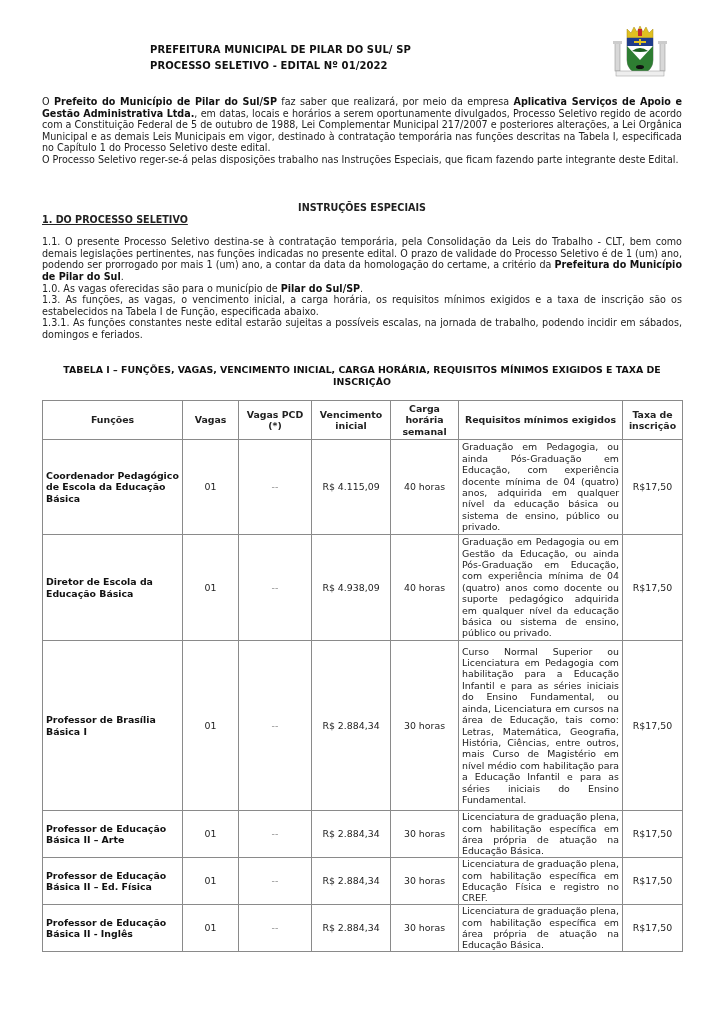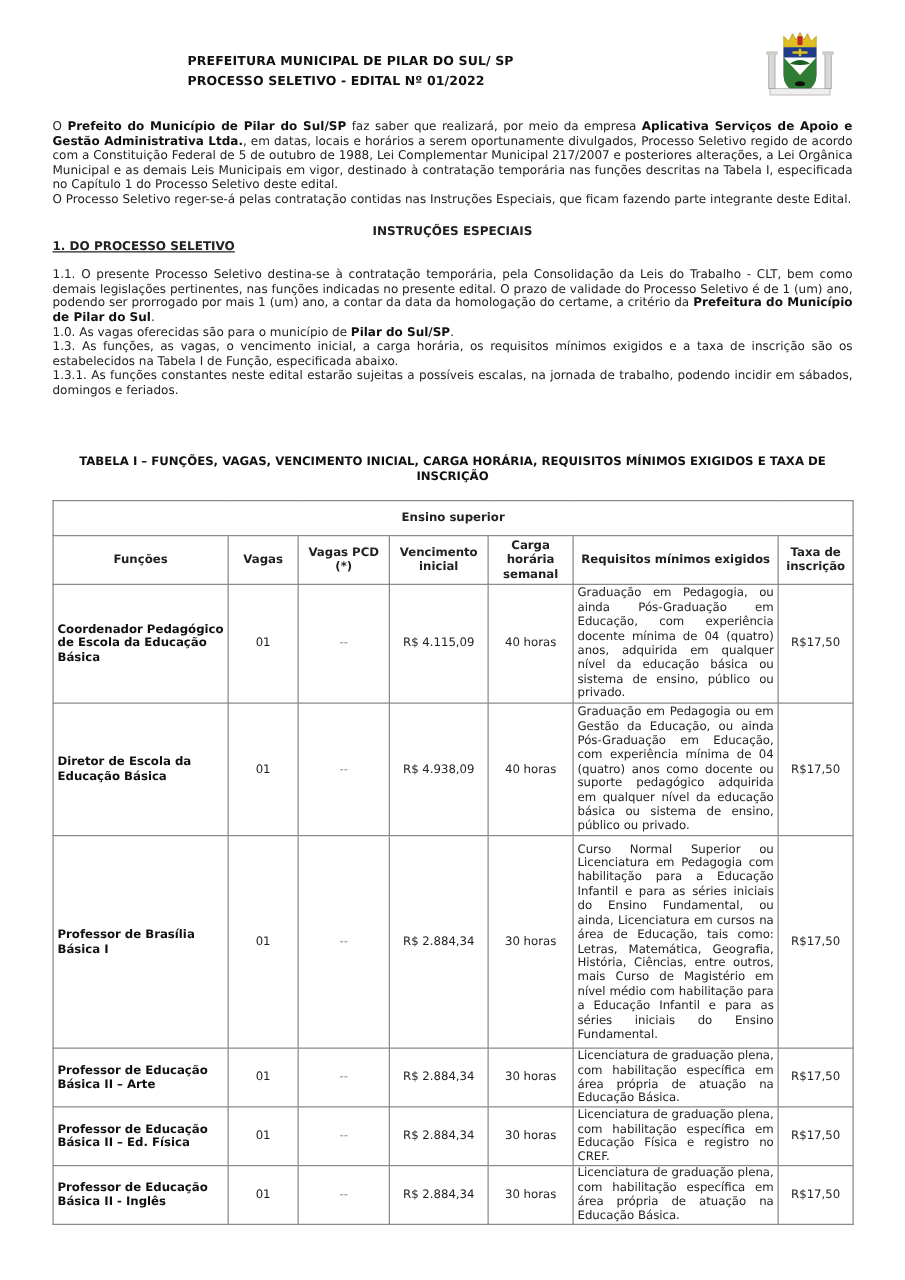--- a/index.html
+++ b/index.html
@@ -59,24 +59,24 @@
     <rect x="29" y="14" width="2" height="6" fill="#e0c020"></rect>
     <path d="M17 21 L30 35 L43 21 L43 35 Q43 46 30 50 Q17 46 17 35 Z" fill="#2e7d32"></path>
     <path d="M22 26 Q30 20 38 26 Q30 28 22 26 Z" fill="#1b5e20"></path>
     <ellipse cx="30" cy="42" rx="4" ry="2" fill="#111"></ellipse>
     <rect x="6" y="46" width="48" height="5" fill="#eee" stroke="#999" stroke-width="0.5"></rect>
   </svg>
 </div>
 
 <div class="body-text" style="top:96px;">
   <p><span>O </span><b>Prefeito do Município de Pilar do Sul/SP</b><span> faz saber que realizará, por meio da empresa </span><b>Aplicativa Serviços de Apoio e Gestão Administrativa Ltda.</b><span>, em datas, locais e horários a serem oportunamente divulgados, Processo Seletivo regido de acordo com a Constituição Federal de 5 de outubro de 1988, Lei Complementar Municipal 217/2007 e posteriores alterações,  a Lei Orgânica Municipal e as demais Leis Municipais em vigor, destinado à contratação temporária nas funções descritas na Tabela I, especificada no Capítulo 1 do Processo Seletivo deste edital.</span></p>
-  <p>O Processo Seletivo reger-se-á pelas contratação contidas nas Instruções Especiais, que ficam fazendo parte integrante deste Edital.</p>
+  <p>O Processo Seletivo reger-se-á pelas disposições trabalho nas Instruções Especiais, que ficam fazendo parte integrante deste Edital.</p>
 </div>
 
-<div class="body-text" style="top:180px;">
+<div class="body-text" style="top:202px;">
   <p class="center-bold">INSTRUÇÕES ESPECIAIS</p>
   <p class="sec-title" style="margin-top:0px;text-decoration:underline;">1. DO PROCESSO SELETIVO</p>
   <p style="margin-top:11px;"><span>1.1. O presente Processo Seletivo destina-se à contratação temporária, pela Consolidação da Leis do Trabalho - CLT, bem como demais legislações pertinentes, nas funções indicadas no presente edital. O prazo de validade do Processo Seletivo é de 1 (um) ano, podendo ser prorrogado por mais 1 (um) ano, a contar da data da homologação do certame, a critério da </span><b>Prefeitura do Município de Pilar do Sul</b><span>.</span></p>
   <p><span>1.0. As vagas oferecidas são para o município de </span><b>Pilar do Sul/SP</b><span>.</span></p>
   <p>1.3. As funções, as vagas, o vencimento inicial, a carga horária, os requisitos mínimos exigidos e a taxa de inscrição são os estabelecidos na Tabela I de Função, especificada abaixo.</p>
   <p>1.3.1. As funções constantes neste edital estarão sujeitas a possíveis escalas, na jornada de trabalho, podendo incidir em sábados, domingos e feriados.</p>
 </div>
 
 <div class="table-title">TABELA I – FUNÇÕES, VAGAS, VENCIMENTO INICIAL, CARGA HORÁRIA, REQUISITOS MÍNIMOS EXIGIDOS E TAXA DE INSCRIÇÃO</div>
 
@@ -84,23 +84,20 @@
   <colgroup>
     <col style="width:140px">
       <col style="width:56px">
       <col style="width:73px">
       <col style="width:79px">
     <col style="width:68px">
       <col style="width:164px">
       <col style="width:60px">
   </colgroup>
   <tbody>
-      <tr style="height:28px;">
-    <th colspan="7">Ensino superior</th>
-  </tr>
   <tr style="height:39px;">
     <th>Funções</th>
     <th>Vagas</th>
     <th>Vagas PCD (*)</th>
     <th>Vencimento inicial</th>
     <th>Carga horária semanal</th>
     <th>Requisitos mínimos exigidos</th>
     <th>Taxa de inscrição</th>
   </tr>
   <tr style="height:95px;">

